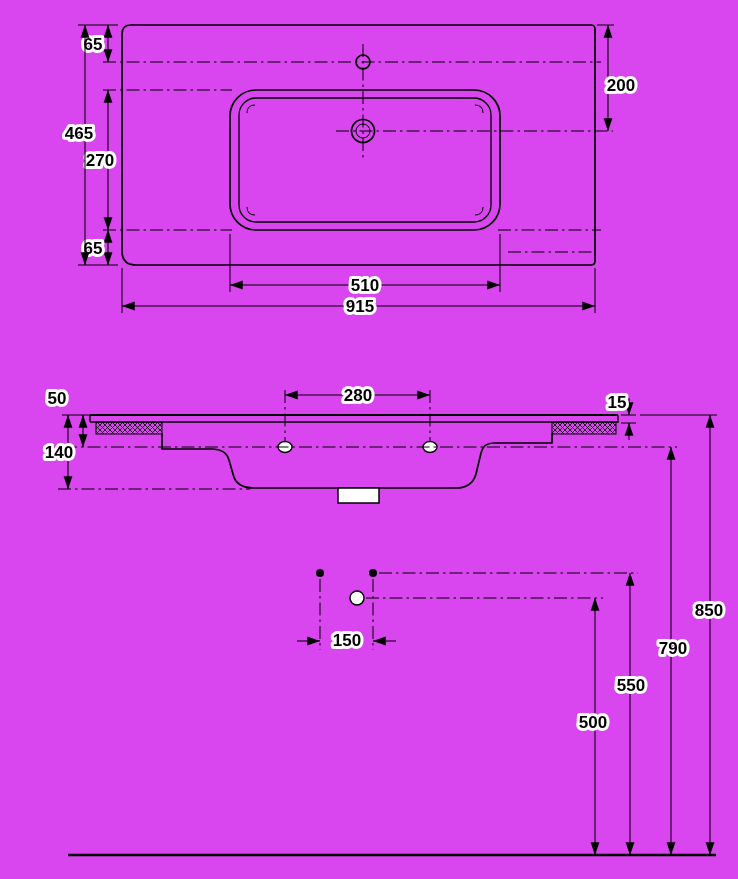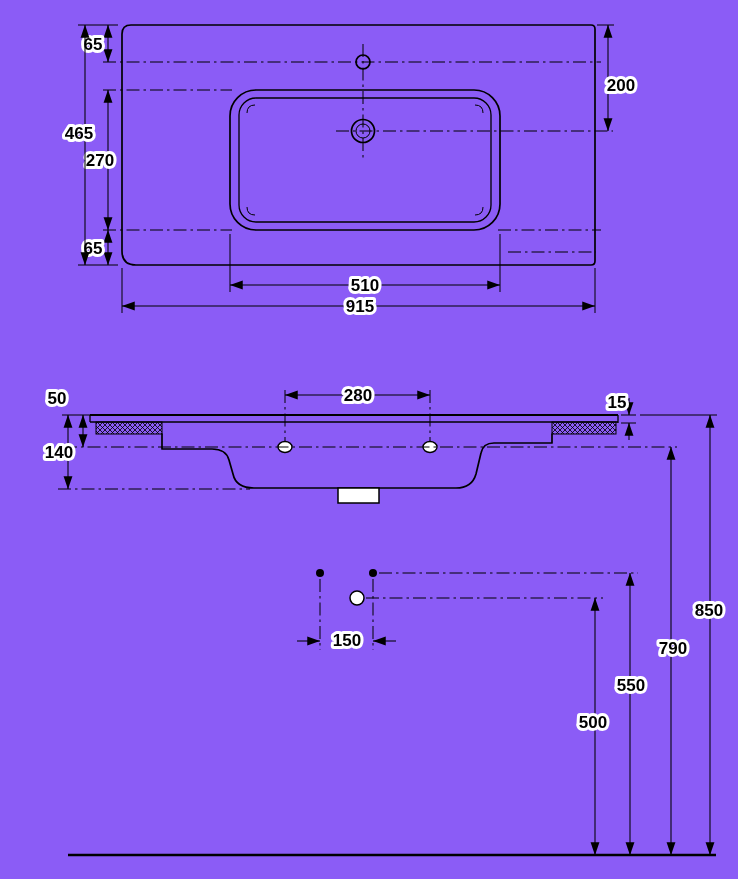--- a/index.html
+++ b/index.html
@@ -1,16 +1,16 @@
 <!DOCTYPE html>
 <html><head>
 <meta charset="utf-8">
 <style>
   html,body{margin:0;padding:0;background:#fff}
-  .stage{width:738px;height:879px;background:#8b5cf6;position:relative;overflow:hidden}
+  .stage{width:738px;height:879px;background:#d946ef;position:relative;overflow:hidden}
   svg{display:block}
   .outline{fill:none;stroke:#000;stroke-width:1.7;stroke-linejoin:round;stroke-linecap:round}
   .med{fill:none;stroke:#000;stroke-width:1.3}
   .thin{fill:none;stroke:#000;stroke-width:1}
   .cl{fill:none;stroke:#000;stroke-width:1;stroke-dasharray:13 4 2.5 4}
   .dim{fill:none;stroke:#000;stroke-width:1.05}
   .floor{fill:none;stroke:#000;stroke-width:2.4}
   .lbl{font-family:"Liberation Sans",sans-serif;font-size:17px;font-weight:700;fill:#000;
        text-anchor:middle;dominant-baseline:central;paint-order:stroke fill;stroke:#fff;
        stroke-width:6;stroke-linejoin:round}

